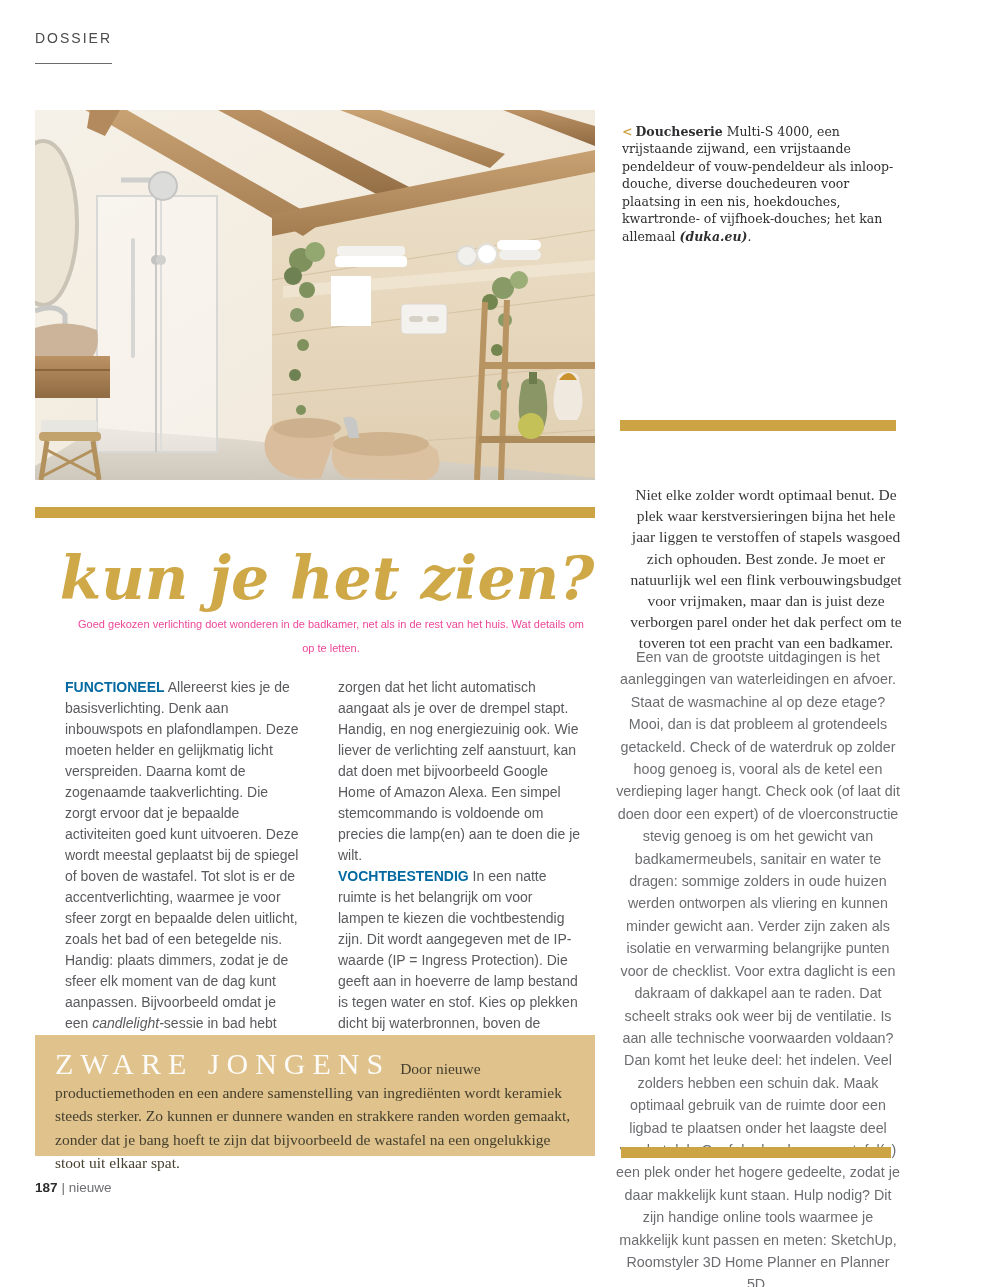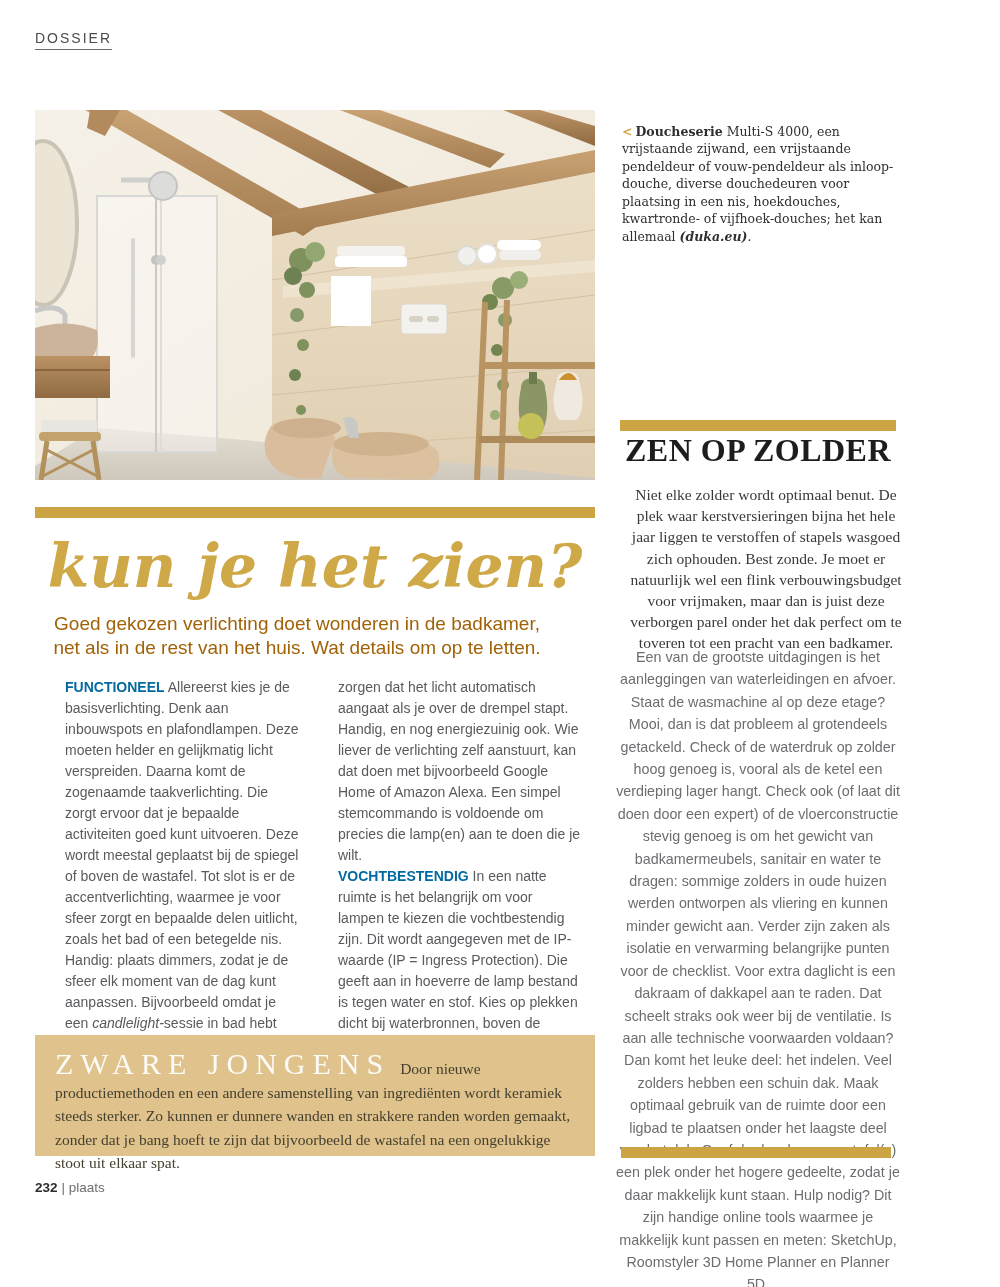--- a/index.html
+++ b/index.html
@@ -1,21 +1,21 @@
 <!DOCTYPE html>
 <html><head>
 <meta charset="utf-8">
 <style>
   html,body{margin:0;padding:0;background:#ffffff;}
   .page{position:relative;width:1000px;height:1287px;background:#ffffff;overflow:hidden;
         font-family:"Liberation Sans",sans-serif;color:#58595b;}
 
   
   .dossier{position:absolute;left:35px;top:30px;font-size:14px;letter-spacing:2px;
-           color:#4b4b4d;border-bottom:1px solid #6b6b6d;padding-bottom:3px;}
+           color:#4b4b4d;border-bottom:1px solid #6b6b6d;padding-bottom:17px;}
 
   
   .photo{position:absolute;left:35px;top:110px;width:560px;height:370px;overflow:hidden;background:#f1ebdf;}
 
   
   .gold-bar{position:absolute;background:#cda443;}
   .bar-left{left:35px;top:507px;width:560px;height:11px;}
   .bar-rc-top{left:620px;top:420px;width:276px;height:11px;}
   .bar-rc-bottom{left:621px;top:1147px;width:270px;height:11px;}
 
@@ -29,25 +29,25 @@
   
   .zolder-title{position:absolute;left:620px;top:432px;width:276px;text-align:center;
                 font-family:"Liberation Serif",serif;font-weight:700;font-size:32px;
                 letter-spacing:.5px;color:#1e1d1d;white-space:nowrap;margin:0;}
   .zolder-intro{position:absolute;left:618px;top:476px;width:280px;text-align:center;
                 font-family:"Liberation Serif",serif;font-size:15.5px;line-height:21.2px;color:#39393b;margin:8px;}
   .zolder-body{position:absolute;left:616px;top:646px;width:284px;text-align:center;
                font-size:14.3px;line-height:22.4px;color:#6c6d70;margin:0;}
 
   
-  .script-title{position:absolute;left:35px;top:531px;width:560px;text-align:center;margin:0;
+  .script-title{position:absolute;left:35px;top:531px;width:560px;text-align:center;margin:12px;
                 font-family:"DejaVu Serif",serif;font-style:italic;font-weight:700;
                 font-size:60px;color:#cfa847;}
-  .standfirst{position:absolute;left:40px;top:612px;width:514px;text-align:center;margin:0;
-              font-size:19px;line-height:24px;color:#a16207;}
+  .standfirst{position:absolute;left:74px;top:612px;width:514px;text-align:center;margin:0;
+              font-size:11px;line-height:24px;color:#ec4899;}
   .col{position:absolute;top:677px;font-size:14px;line-height:21px;color:#595a5d;text-align:left;}
   .col1{left:65px;width:238px;}
   .col2{left:330px;width:243px;margin-left:8px;}
   .lead{font-weight:bold;color:#0369a1;}
   .it{font-style:italic;}
 
   
   .zware{position:absolute;left:35px;top:1035px;width:560px;height:121px;background:#dfc28c;
          box-sizing:border-box;padding:14px 22px 15px 20px;
          font-family:"Liberation Serif",serif;font-size:15.5px;line-height:23.5px;color:#46402f;}
@@ -198,21 +198,20 @@
         <path d="M300,182 q10,-4 14,4 l2,16 l-10,0 z" fill="#c8c8c6" transform="translate(8,126)"></path>
       </g>
     </svg>
   </div>
 
   <div class="gold-bar bar-left"></div>
 
   <p class="caption"><span class="arrow">&lt;</span><span class="b">Doucheserie</span><span> Multi-S 4000, een vrijstaande zijwand, een vrijstaande pendeldeur of vouw-pendeldeur als inloop-douche, diverse douchedeuren voor plaatsing in een nis, hoekdouches, kwartronde- of vijfhoek-douches; het kan allemaal </span><span class="i">(duka.eu)</span><span>.</span></p>
 
   <div class="gold-bar bar-rc-top"></div>
-  <h2 class="zolder-title">ZEN OP ZOLDER</h2>
   <p class="zolder-intro">Niet elke zolder wordt optimaal benut. De plek waar kerstversieringen bijna het hele jaar liggen te verstoffen of stapels wasgoed zich ophouden. Best zonde. Je moet er natuurlijk wel een flink verbouwingsbudget voor vrijmaken, maar dan is juist deze verborgen parel onder het dak perfect om te toveren tot een pracht van een badkamer.</p>
   <p class="zolder-body">Een van de grootste uitdagingen is het aanleggingen van waterleidingen en afvoer. Staat de wasmachine al op deze etage? Mooi, dan is dat probleem al grotendeels getackeld. Check of de waterdruk op zolder hoog genoeg is, vooral als de ketel een verdieping lager hangt. Check ook (of laat dit doen door een expert) of de vloerconstructie stevig genoeg is om het gewicht van badkamermeubels, sanitair en water te dragen: sommige zolders in oude huizen werden ontworpen als vliering en kunnen minder gewicht aan. Verder zijn zaken als isolatie en verwarming belangrijke punten voor de checklist. Voor extra daglicht is een dakraam of dakkapel aan te raden. Dat scheelt straks ook weer bij de ventilatie. Is aan alle technische voorwaarden voldaan? Dan komt het leuke deel: het indelen. Veel zolders hebben een schuin dak. Maak optimaal gebruik van de ruimte door een ligbad te plaatsen onder het laagste deel van het dak. Geef de douche en wastafel(s) een plek onder het hogere gedeelte, zodat je daar makkelijk kunt staan. Hulp nodig? Dit zijn handige online tools waarmee je makkelijk kunt passen en meten: SketchUp, Roomstyler 3D Home Planner en Planner 5D.</p>
   <div class="gold-bar bar-rc-bottom"></div>
 
   <h1 class="script-title">kun je het zien?</h1>
   <p class="standfirst">Goed gekozen verlichting doet wonderen in de badkamer, net als in de rest van het huis. Wat details om op te letten.</p>
 
   <div class="col col1">
     <span class="lead">FUNCTIONEEL</span><span> Allereerst kies je de basisverlichting. Denk aan inbouwspots en plafondlampen. Deze moeten helder en gelijkmatig licht verspreiden. Daarna komt de zogenaamde taakverlichting. Die zorgt ervoor dat je bepaalde activiteiten goed kunt uitvoeren. Deze wordt meestal geplaatst bij de spiegel of boven de wastafel. Tot slot is er de accentverlichting, waarmee je voor sfeer zorgt en bepaalde delen uitlicht, zoals het bad of een betegelde nis. Handig: plaats dimmers, zodat je de sfeer elk moment van de dag kunt aanpassen. Bijvoorbeeld omdat je een </span><span class="it">candlelight-</span><span>sessie in bad hebt gepland.</span><br>
     <span class="lead">SLIM!</span><span> Fijn als je slaapdronken naar de wc loopt: bewegingssensoren die ervoor</span>
@@ -221,16 +220,16 @@
   <div class="col col2">
     <span>zorgen dat het licht automatisch aangaat als je over de drempel stapt. Handig, en nog energiezuinig ook. Wie liever de verlichting zelf aanstuurt, kan dat doen met bijvoorbeeld Google Home of Amazon Alexa. Een simpel stemcommando is voldoende om precies die lamp(en) aan te doen die je wilt.</span><br>
     <span class="lead">VOCHTBESTENDIG</span><span> In een natte ruimte is het belangrijk om voor lampen te kiezen die vochtbestendig zijn. Dit wordt aangegeven met de IP-waarde (IP = Ingress Protection). Die geeft aan in hoeverre de lamp bestand is tegen water en stof. Kies op plekken dicht bij waterbronnen, boven de douche bijvoorbeeld, voor minimaal IP65. Voor andere plekken in de badkamer is IP44 voldoende.</span>
   </div>
 
   <div class="zware">
     <span class="zj-title">ZWARE JONGENS</span><span>Door nieuwe productiemethoden en een andere samenstelling van ingrediënten wordt keramiek steeds sterker. Zo kunnen er dunnere wanden en strakkere randen worden gemaakt, zonder dat je bang hoeft te zijn dat bijvoorbeeld de wastafel na een ongelukkige stoot uit elkaar spat.</span>
   </div>
 
   <div class="footer">
-    <span class="num">232</span><span>|</span> <span>plaats</span>
+    <span class="num">187</span><span>|</span> <span>nieuwe</span>
   </div>
 
 </div>
 
 </body></html>

